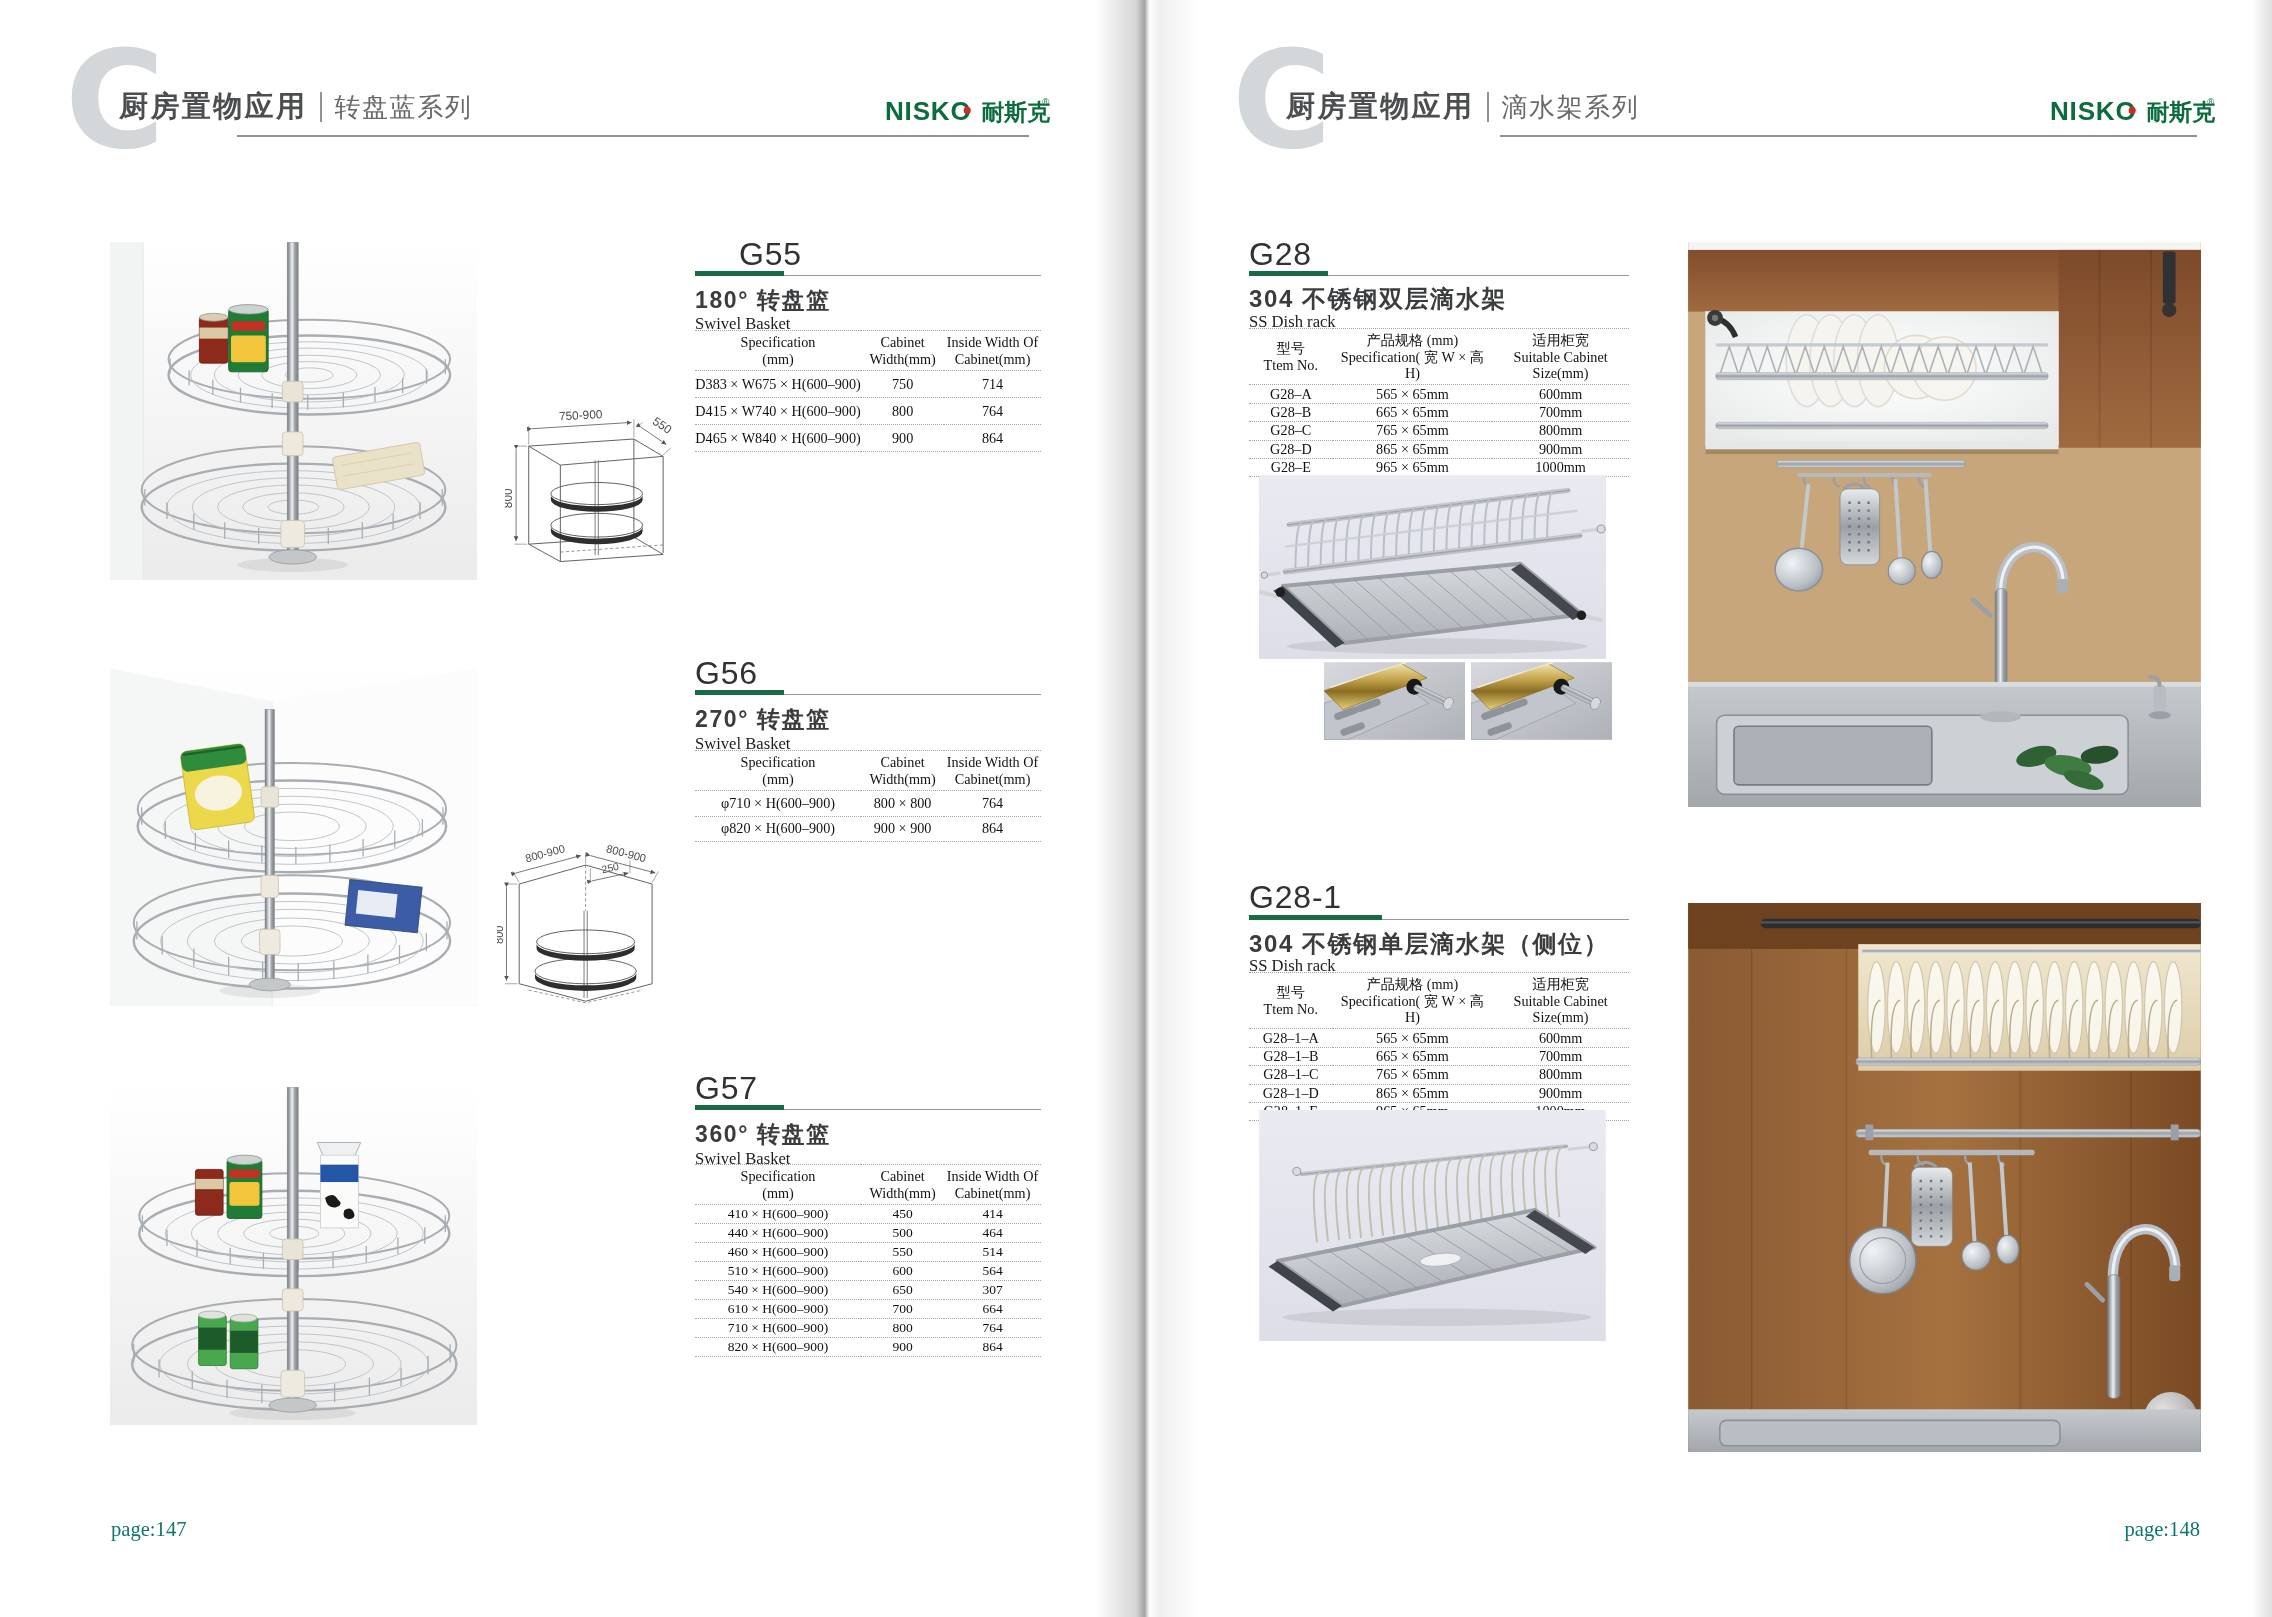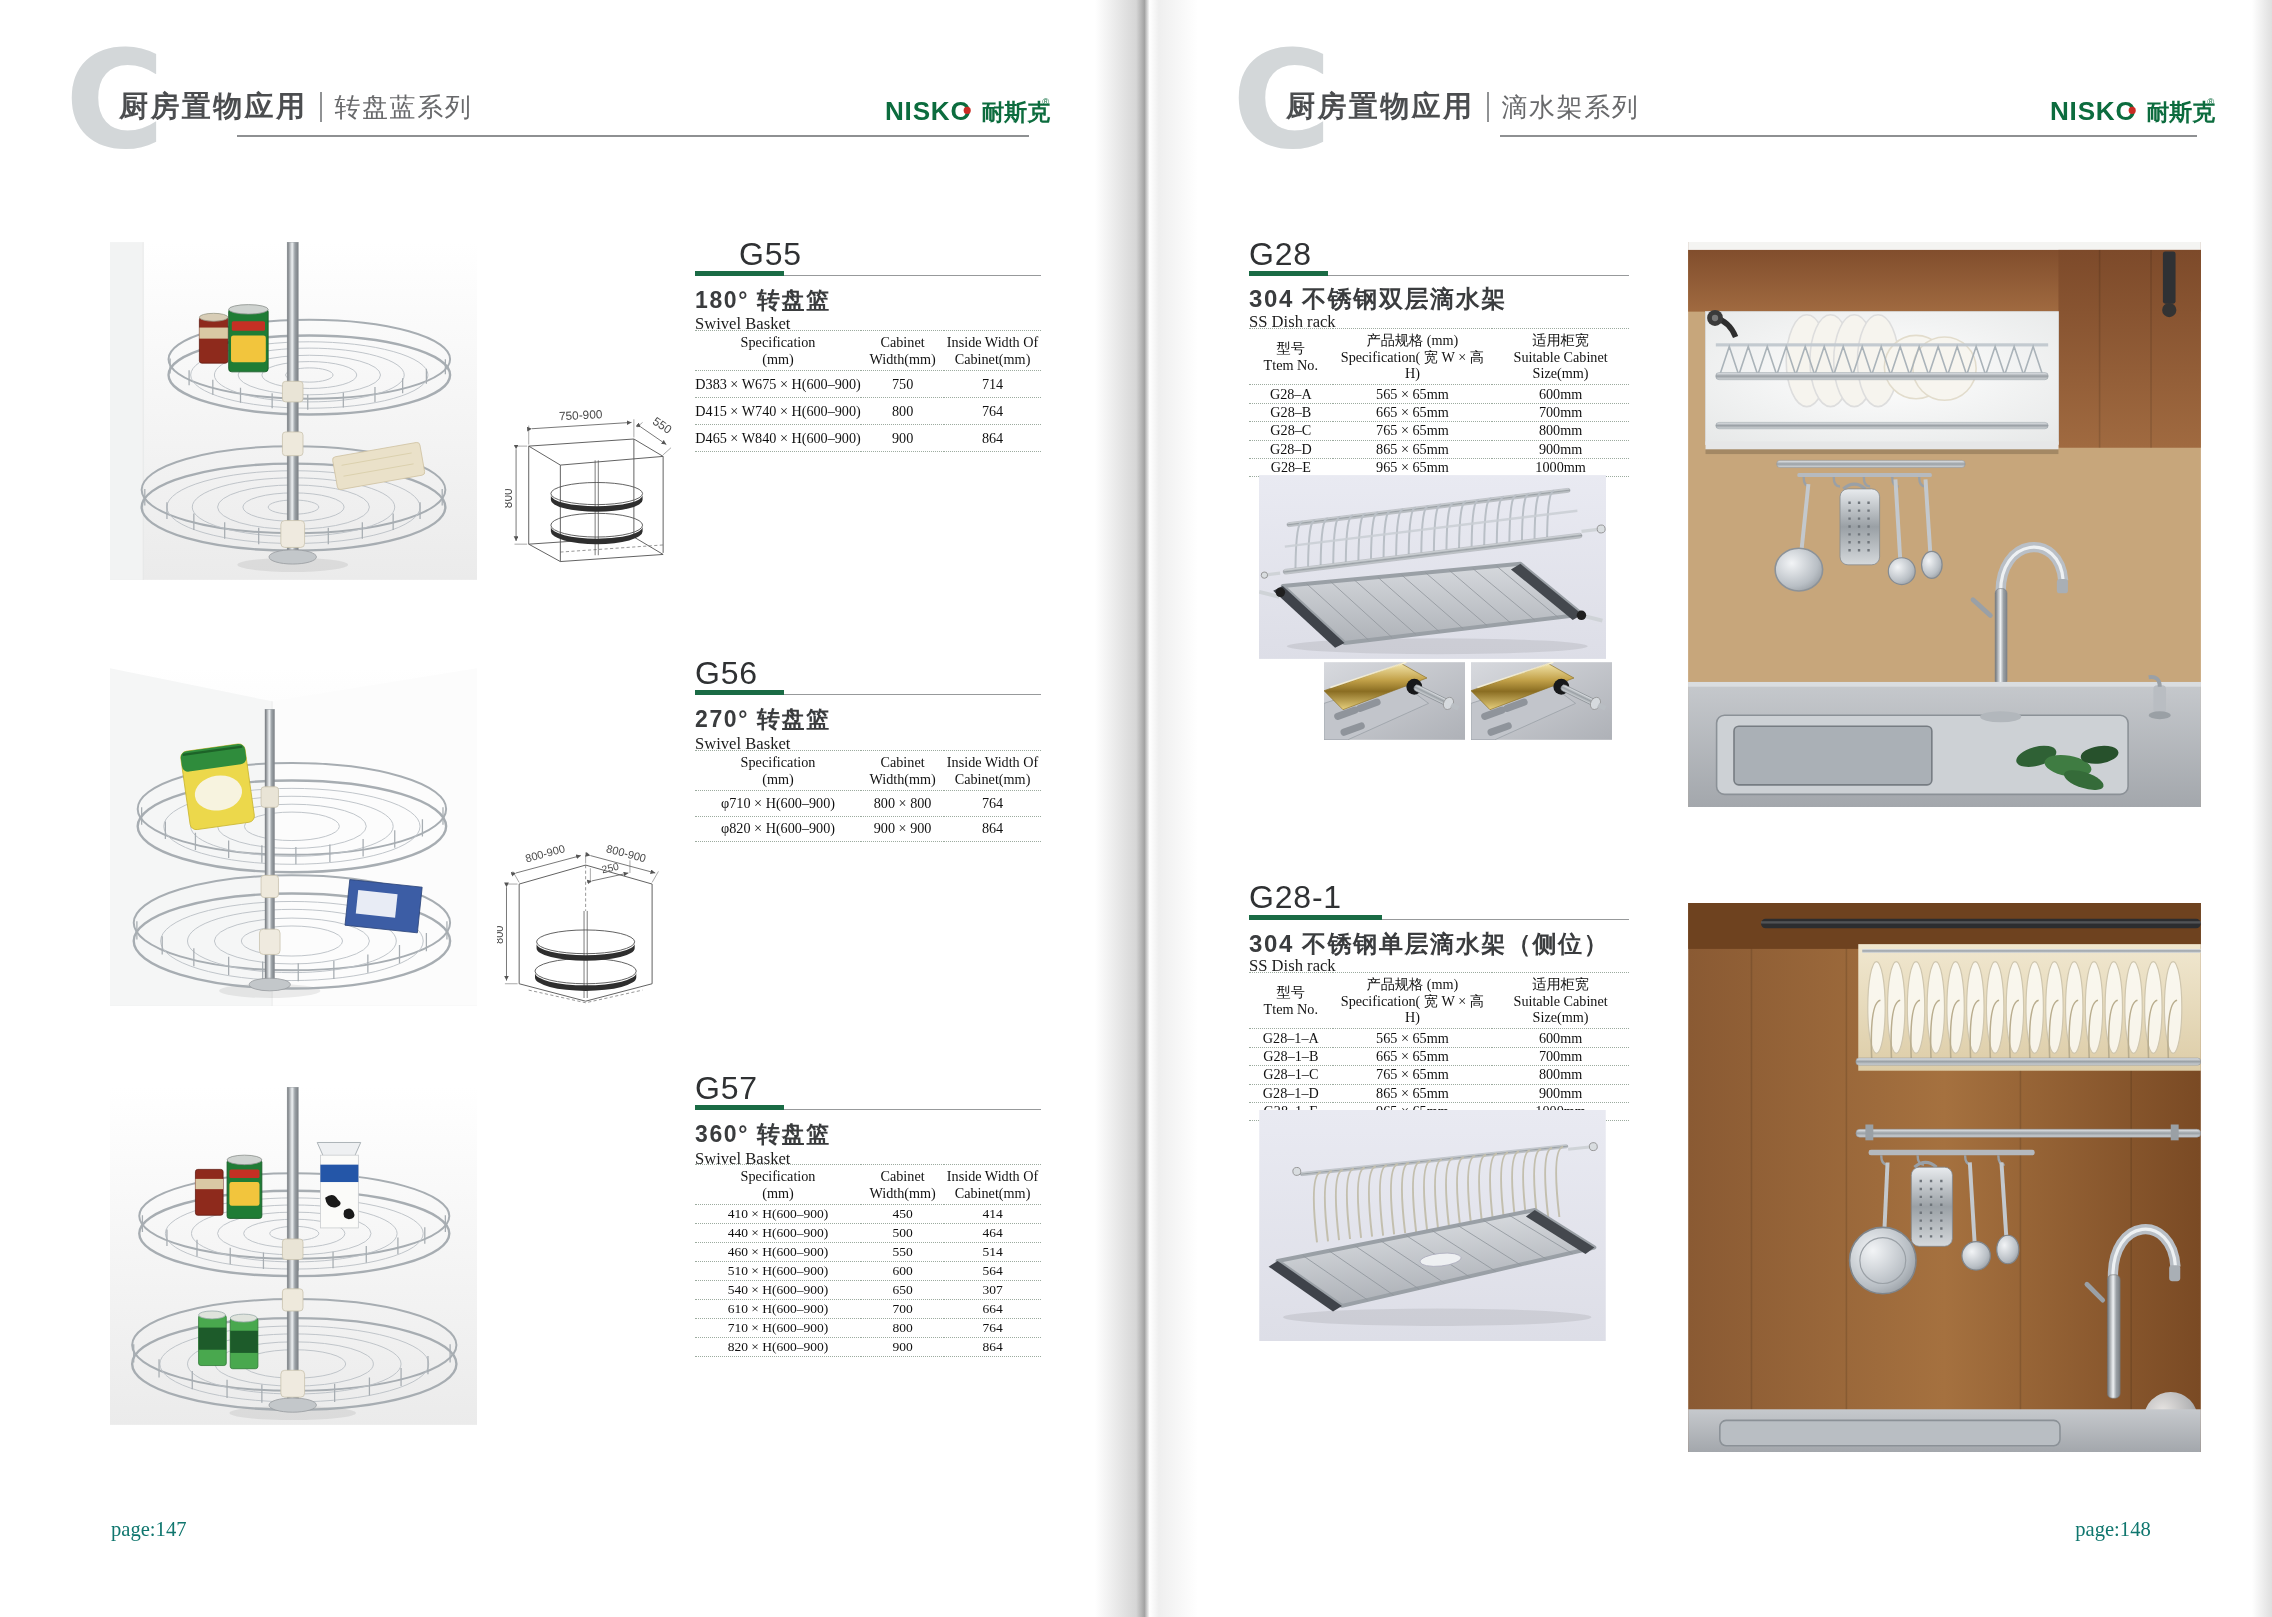--- a/index.html
+++ b/index.html
@@ -865,16 +865,16 @@
       <path d="M537,476 C534,396 612,392 616,460" stroke="#eef1f3" stroke-width="4" fill="none"></path>
       <rect x="608" y="458" width="14" height="20" rx="4" fill="#a9afb5"></rect>
       <rect x="530" y="470" width="16" height="156" rx="6" fill="url(#chromeV)" stroke="#777" stroke-width="0.8"></rect>
       <line x1="524" y1="502" x2="504" y2="482" stroke="#9aa0a6" stroke-width="6" stroke-linecap="round"></line>
       <circle cx="610" cy="652" r="34" fill="url(#chromeR)" opacity="0.9"></circle>
     </g>
     <rect x="0" y="640" width="648" height="54" fill="url(#counter)"></rect>
     <rect x="40" y="654" width="430" height="32" rx="8" fill="#b9bec3" stroke="#8b9197" stroke-width="2"></rect>
   </svg>
 
-  <div class="page-label" style="left:2026px;top:1518px;width:174px;text-align:center;">page:148</div>
+  <div class="page-label" style="left:2026px;top:1518px;width:174px;text-align:right;">page:148</div>
 
 </div>
 
 
 </body></html>

